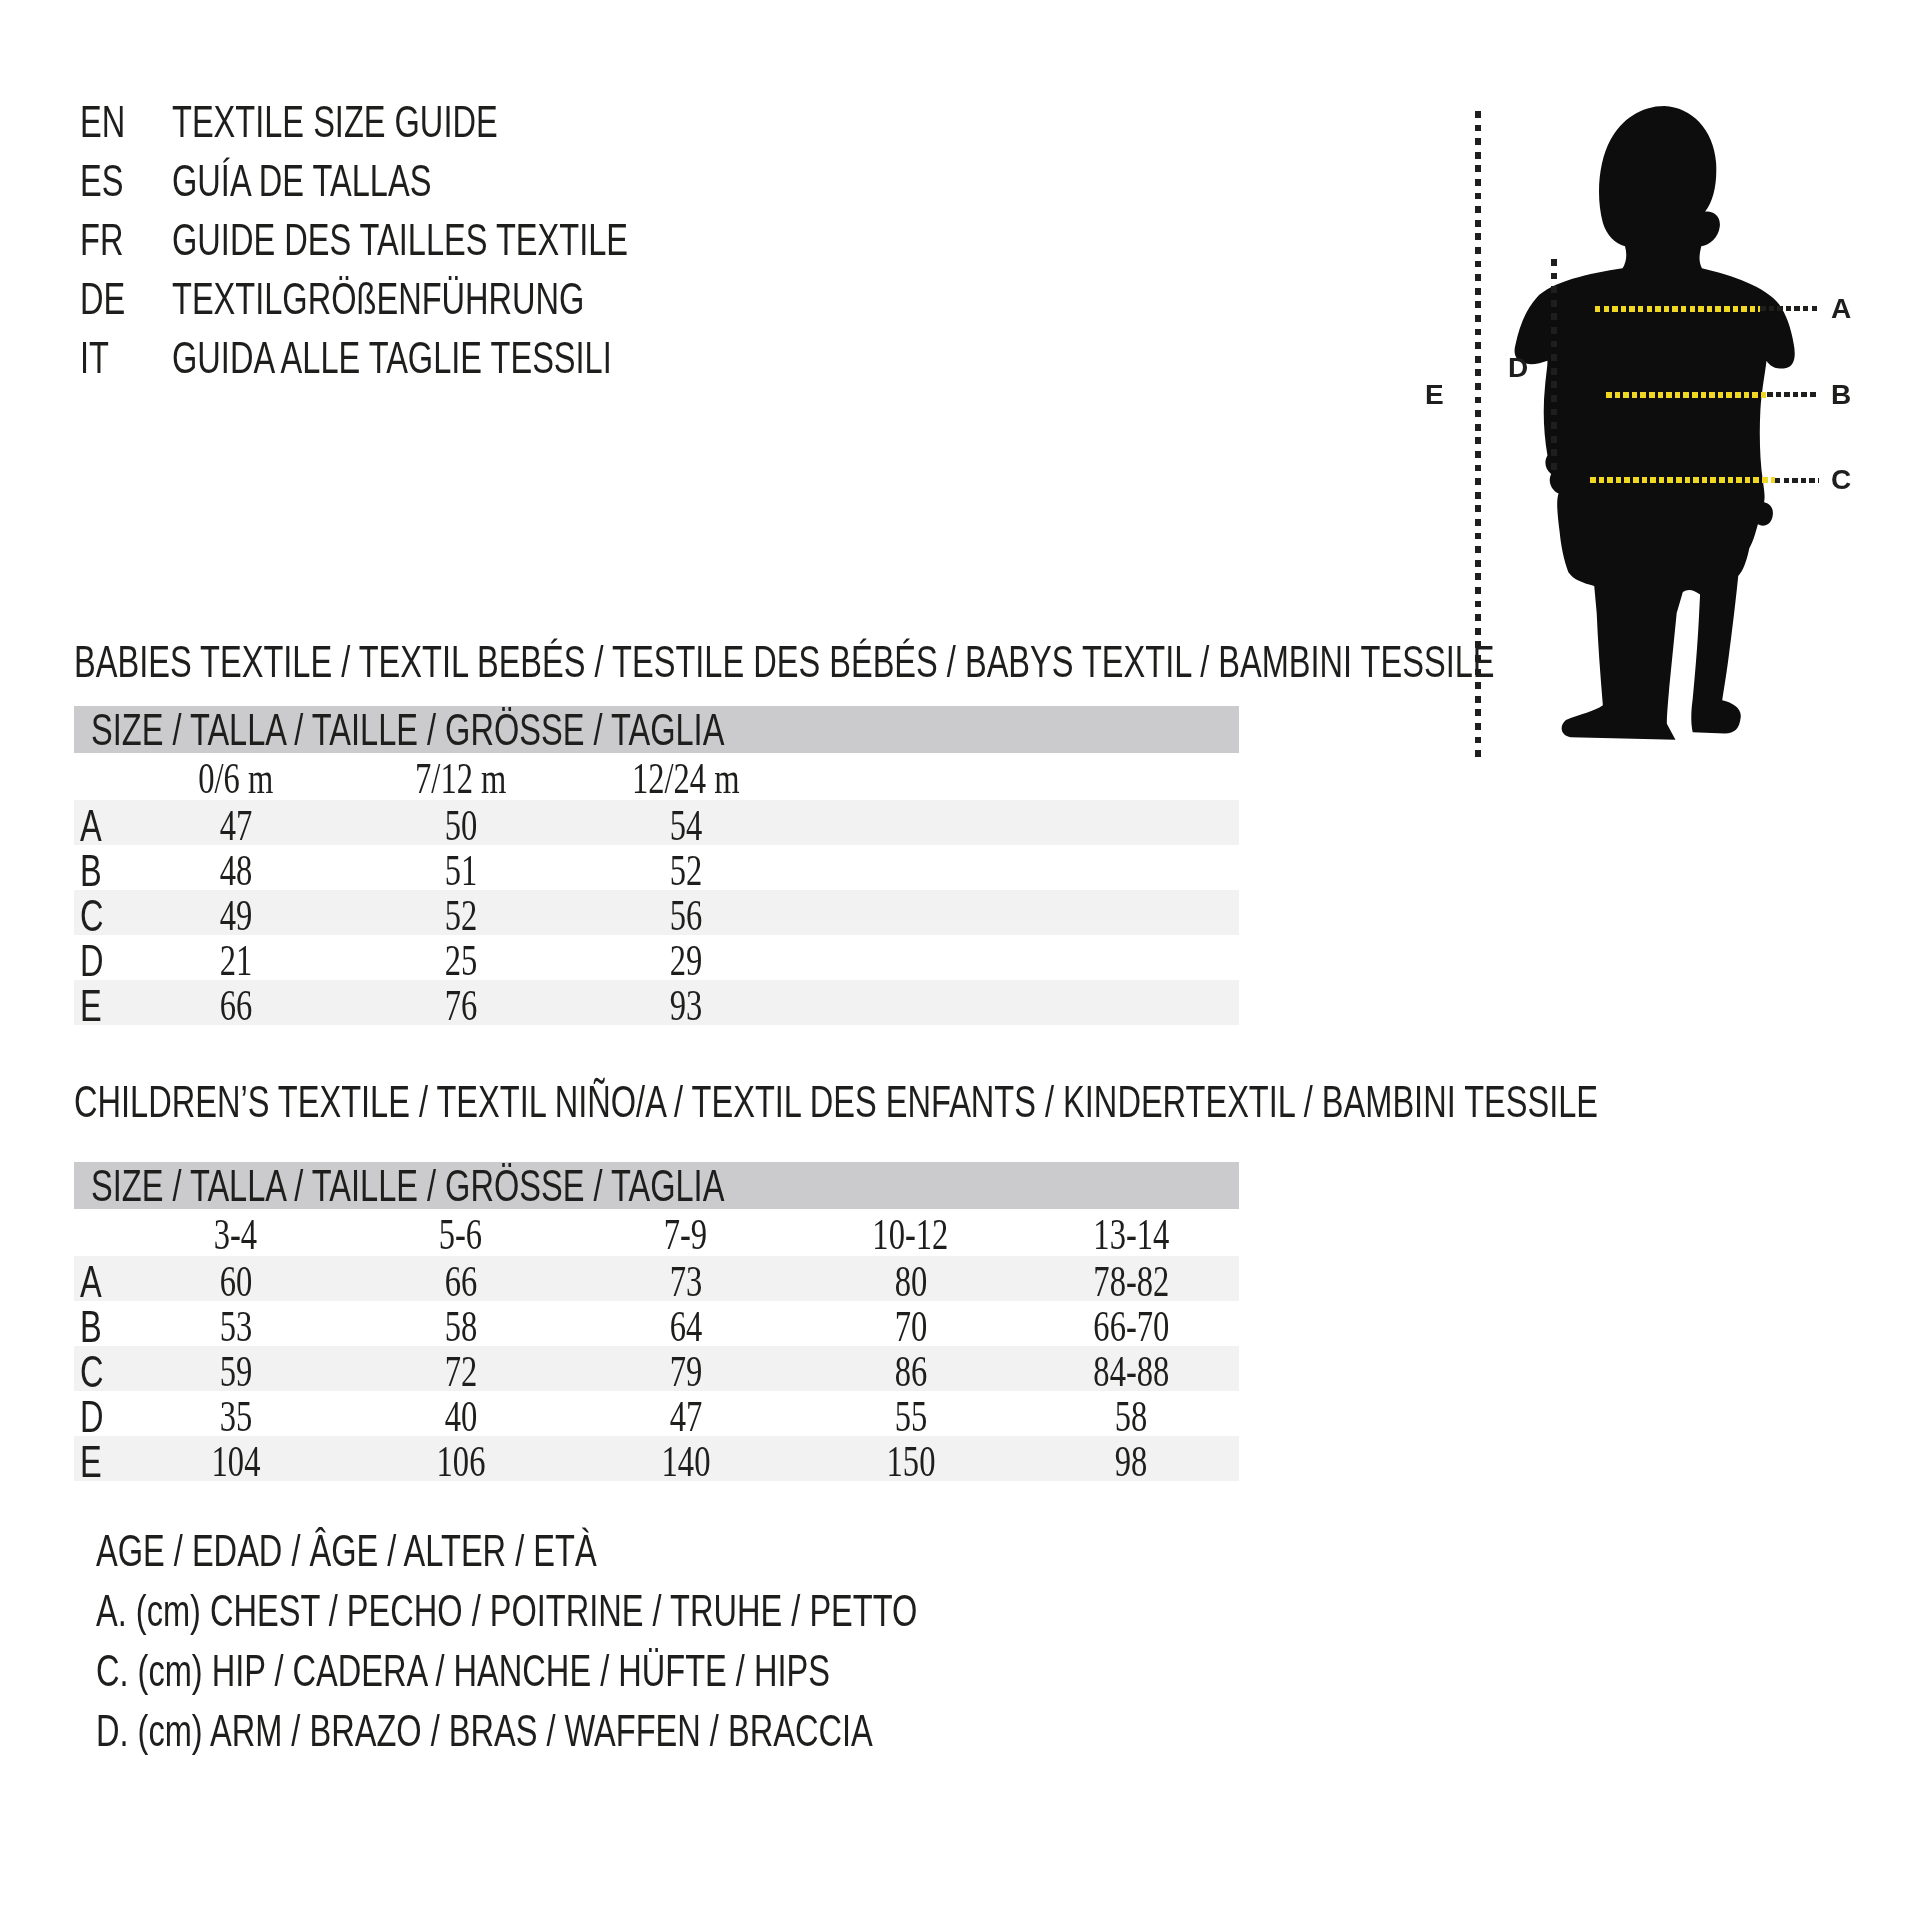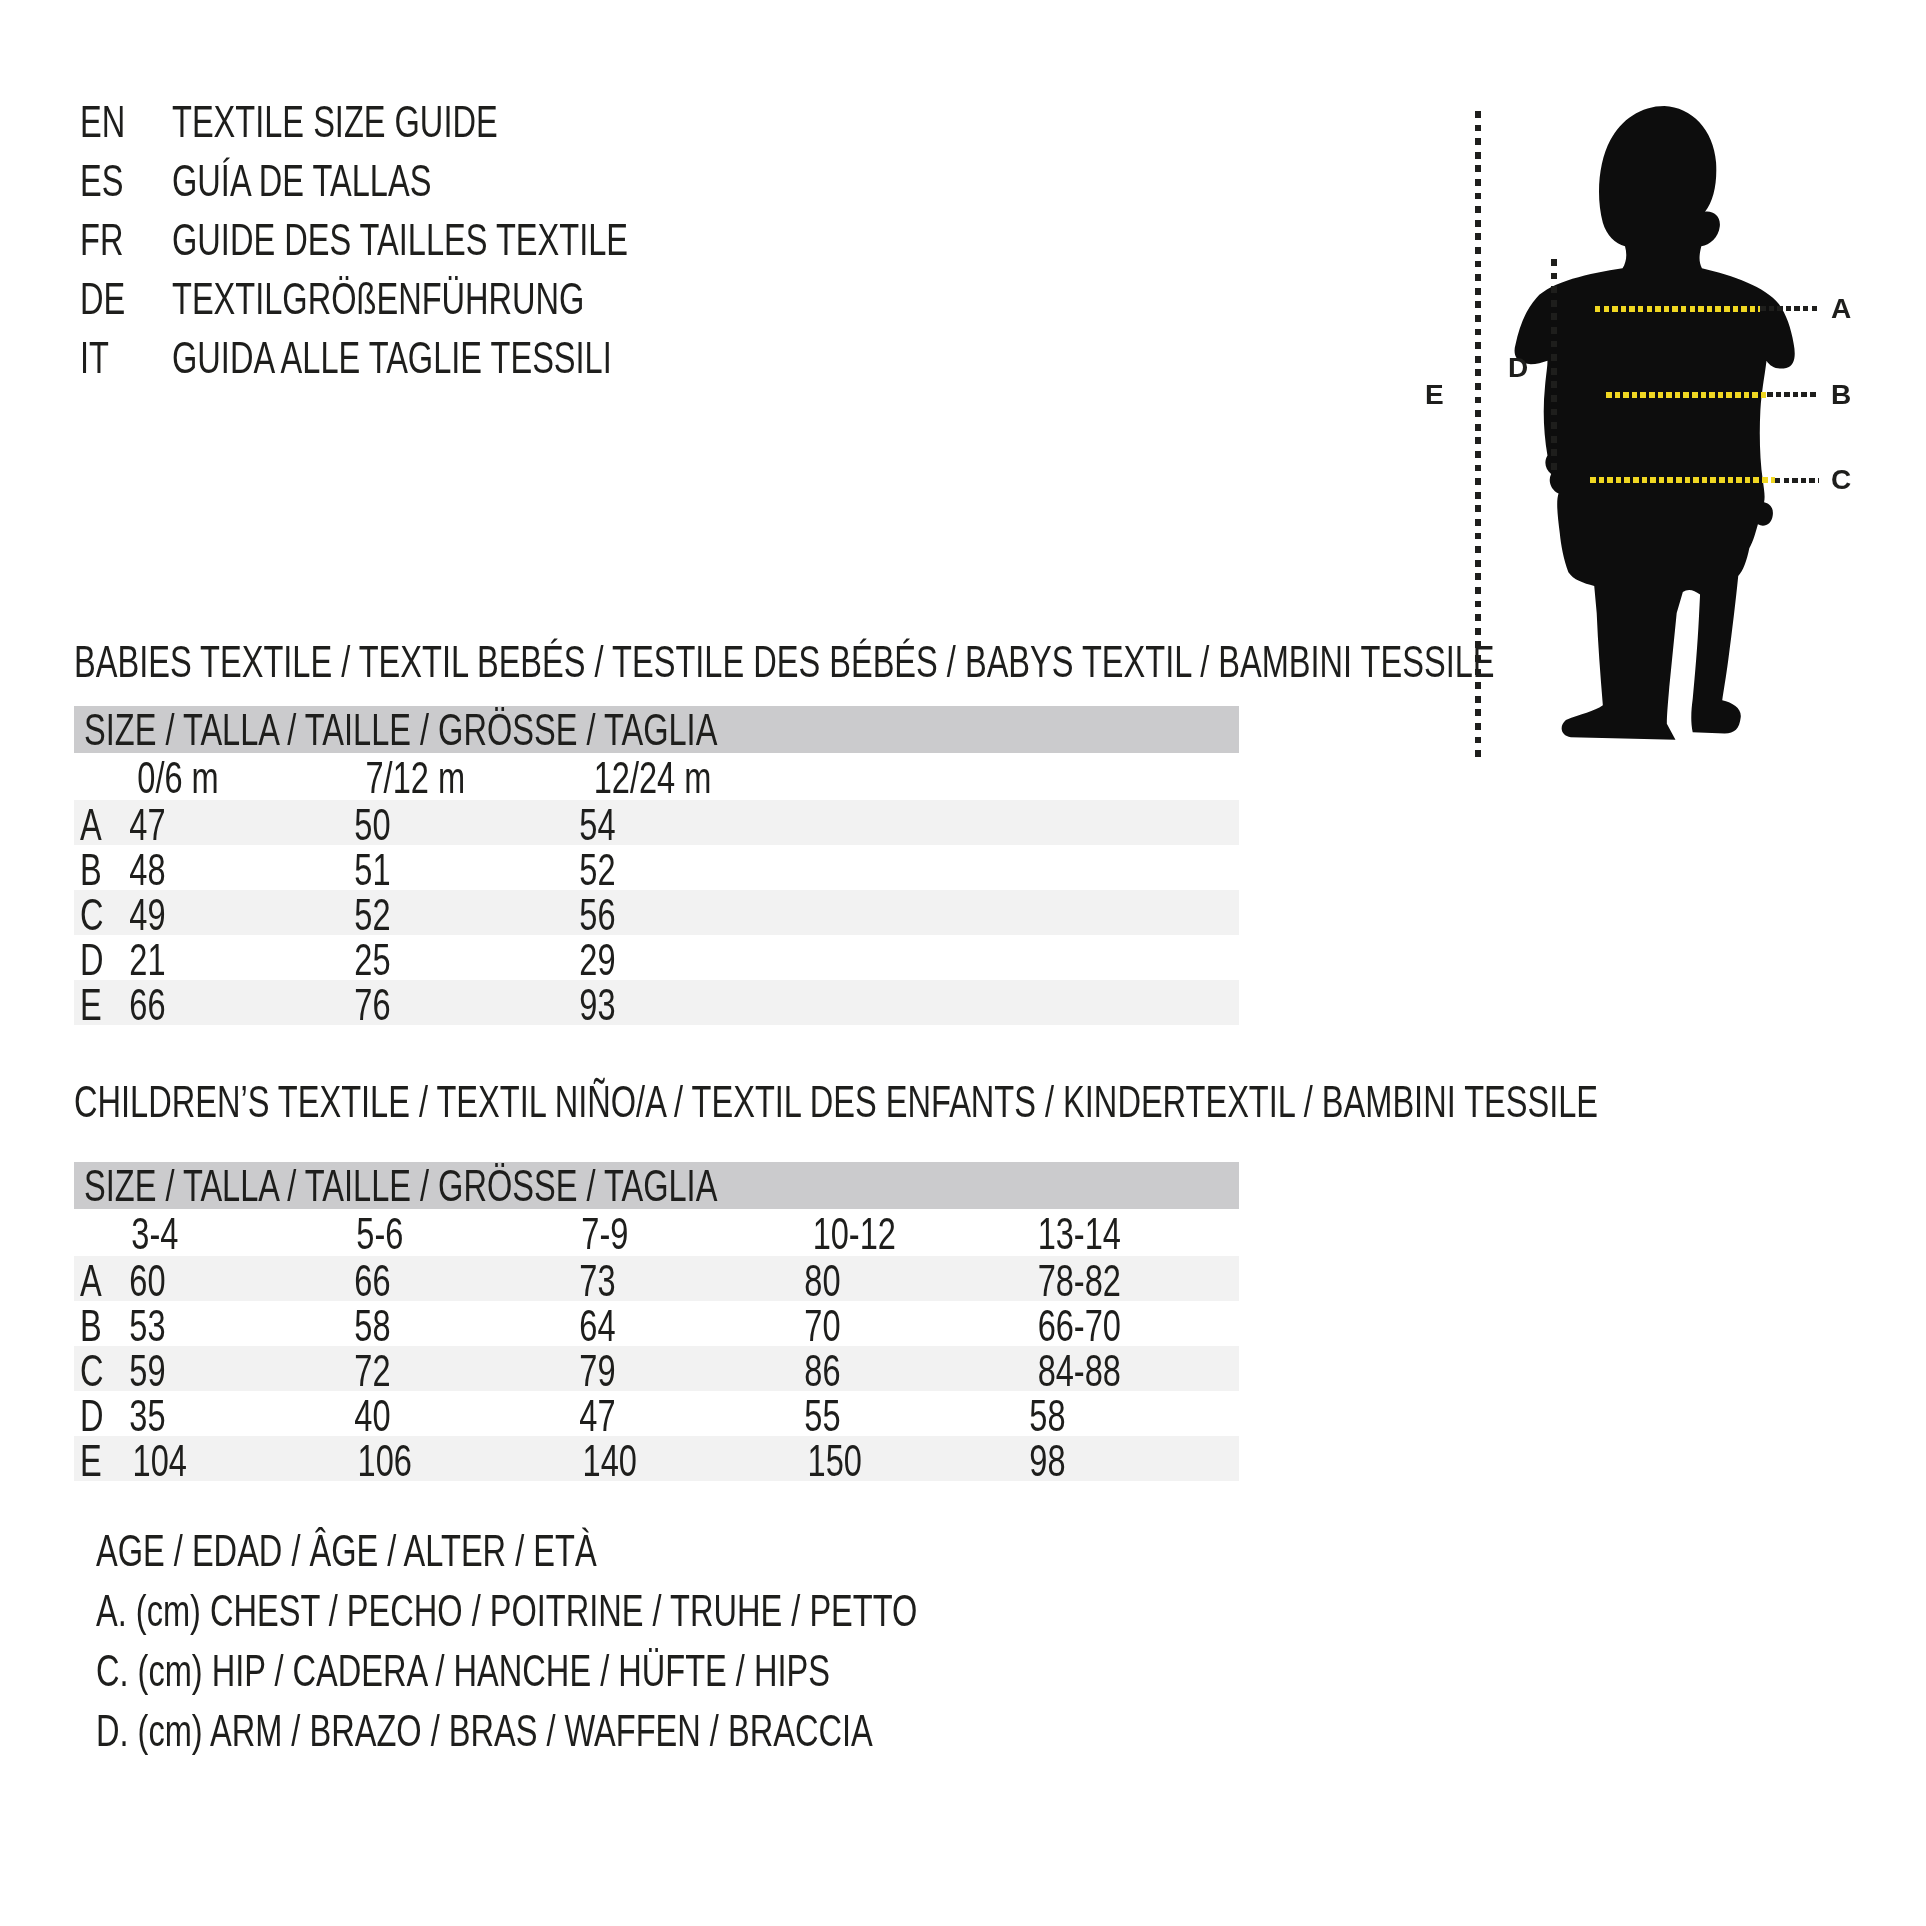--- a/index.html
+++ b/index.html
@@ -28,27 +28,27 @@
 
   
   .section-title{position:absolute;left:74px;font-size:44px;line-height:52px;}
   #babies-title{top:636px;}
   #children-title{top:1076px;}
 
   
   .size-table{position:absolute;left:74px;width:1165px;font-size:44px;}
   #babies-table{top:706px;}
   #children-table{top:1162px;}
-  .size-bar{height:47px;background:var(--table_header_bg);display:flex;align-items:center;padding-left:10px;}
+  .size-bar{height:47px;background:var(--table_header_bg);display:flex;align-items:center;padding-left:17px;}
   .cols{display:grid;grid-template-columns:49px 225px 225px 225px 225px 216px;align-items:center;}
   .colhead-row{height:47px;}
   .data-row{height:45px;}
   .stripe{background:var(--row_stripe_bg);}
   .row-label{padding-left:6.2px;text-align:left;}
-  .cell{}
+  .cell{text-align:center;font-family:Liberation Serif, serif;}
 
   
   .legend-block{position:absolute;left:80px;top:1521px;font-size:44px;margin-left:16px;}
   .legend-line{height:60px;display:flex;align-items:center;}
 
   
   .sil-svg{position:absolute;left:1497px;top:102px;width:320px;height:665px;}
   .vdots{position:absolute;width:5.5px;background:repeating-linear-gradient(to bottom,var(--measure_black) 0 6.8px,transparent 6.8px 13.6px);}
   #e-line{left:1475px;top:111px;height:651px;}
   #d-line{left:1551px;top:259px;height:211px;}

